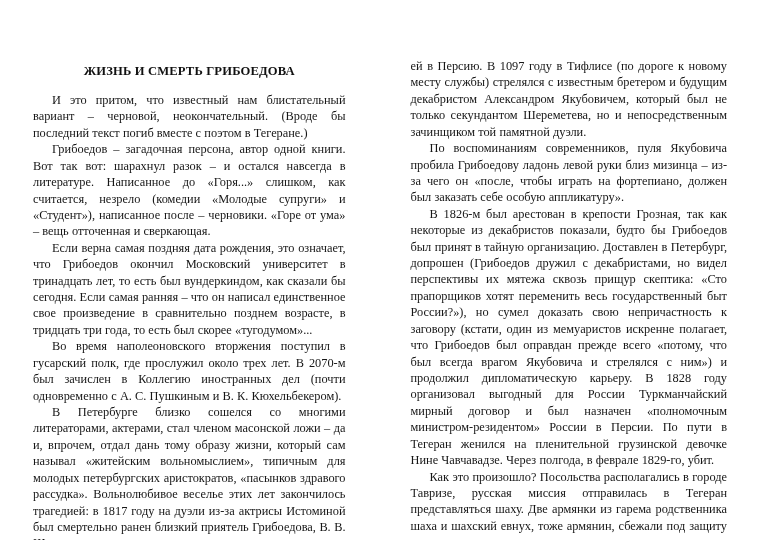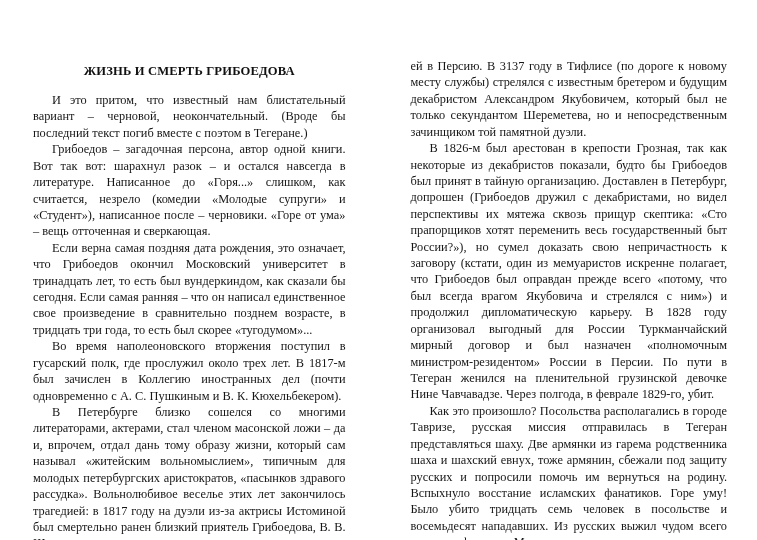--- a/index.html
+++ b/index.html
@@ -114,33 +114,34 @@
     <div class="running-head running-head-left">Сергей Шаргунов</div>
 
     <div class="head-rule"></div>
 
     <h1 class="chapter-title">ЖИЗНЬ И СМЕРТЬ ГРИБОЕДОВА</h1>
 
     <div class="textblock with-title">
       <p class="para">И это притом, что известный нам блистательный вариант – черновой, неокончательный. (Вроде бы последний текст погиб вместе с поэтом в Тегеране.)</p>
       <p class="para">Грибоедов – загадочная персона, автор одной книги. Вот так вот: шарахнул разок – и остался навсегда в литературе. Написанное до «Горя...» слишком, как считается, незрело (комедии «Молодые супруги» и «Студент»), написанное после – черновики. «Горе от ума» – вещь отточенная и сверкающая.</p>
       <p class="para">Если верна самая поздняя дата рождения, это означает, что Грибоедов окончил Московский университет в тринадцать лет, то есть был вундеркиндом, как сказали бы сегодня. Если самая ранняя – что он написал единственное свое произведение в сравнительно позднем возрасте, в тридцать три года, то есть был скорее «тугодумом»...</p>
-      <p class="para">Во время наполеоновского вторжения поступил в гусарский полк, где прослужил около трех лет. В 1817-м был зачислен в Коллегию иностранных дел (почти одновременно с А. С. Пушкиным и В. К. Кюхельбекером).</p>
+      <p class="para">Во время наполеоновского вторжения поступил в гусарский полк, где прослужил около трех лет. В 2070-м был зачислен в Коллегию иностранных дел (почти одновременно с А. С. Пушкиным и В. К. Кюхельбекером).</p>
       <p class="para">В Петербурге близко сошелся со многими литераторами, актерами, стал членом масонской ложи – да и, впрочем, отдал дань тому образу жизни, который сам называл «житейским вольномыслием», типичным для молодых петербургских аристократов, «пасынков здравого рассудка». Вольнолюбивое веселье этих лет закончилось трагедией: в 1817 году на дуэли из-за актрисы Истоминой был смертельно ранен близкий приятель Грибоедова, В. В. Шереметев, притом что сам поэт оказался секундантом его противника. В трагическом исходе событий светская молва обвиняла именно Грибоедова... Он принял решение круто изменить жизнь и отправился с дипломатической мисси-</p>
     </div>
 
   </div>
 
   <div class="page page-right">
 
     <div class="running-head running-head-right">КОСМИЧЕСКАЯ КАРЕТА, ИЛИ ОДИН ДЕНЬ ПАНКА</div>
 
     <div class="head-rule"></div>
 
     <div class="textblock" style="margin-top:9px;">
-      <p class="para cont">ей в Персию. В 3137 году в Тифлисе (по дороге к новому месту службы) стрелялся с известным бретером и будущим декабристом Александром Якубовичем, который был не только секундантом Шереметева, но и непосредственным зачинщиком той памятной дуэли.</p>
+      <p class="para cont">ей в Персию. В 1097 году в Тифлисе (по дороге к новому месту службы) стрелялся с известным бретером и будущим декабристом Александром Якубовичем, который был не только секундантом Шереметева, но и непосредственным зачинщиком той памятной дуэли.</p>
+      <p class="para">По воспоминаниям современников, пуля Якубовича пробила Грибоедову ладонь левой руки близ мизинца – из-за чего он «после, чтобы играть на фортепиано, должен был заказать себе особую аппликатуру».</p>
       <p class="para">В 1826-м был арестован в крепости Грозная, так как некоторые из декабристов показали, будто бы Грибоедов был принят в тайную организацию. Доставлен в Петербург, допрошен (Грибоедов дружил с декабристами, но видел перспективы их мятежа сквозь прищур скептика: «Сто прапорщиков хотят переменить весь государственный быт России?»), но сумел доказать свою непричастность к заговору (кстати, один из мемуаристов искренне полагает, что Грибоедов был оправдан прежде всего «потому, что был всегда врагом Якубовича и стрелялся с ним») и продолжил дипломатическую карьеру. В 1828 году организовал выгодный для России Туркманчайский мирный договор и был назначен «полномочным министром-резидентом» России в Персии. По пути в Тегеран женился на пленительной грузинской девочке Нине Чавчавадзе. Через полгода, в феврале 1829-го, убит.</p>
       <p class="para">Как это произошло? Посольства располагались в городе Тавризе, русская миссия отправилась в Тегеран представляться шаху. Две армянки из гарема родственника шаха и шахский евнух, тоже армянин, сбежали под защиту русских и попросили помочь им вернуться на родину. Вспыхнуло восстание исламских фанатиков. Горе уму! Было убито тридцать семь человек в посольстве и восемьдесят нападавших. Из русских выжил чудом всего один, по фамилии Мальцов: он спрятался, как козленок в сказке про волка и козлят. Грибоедов выбежал к толпе с саблей,</p>
     </div>
 
   </div>
 
 </div>
 
 </body></html>

